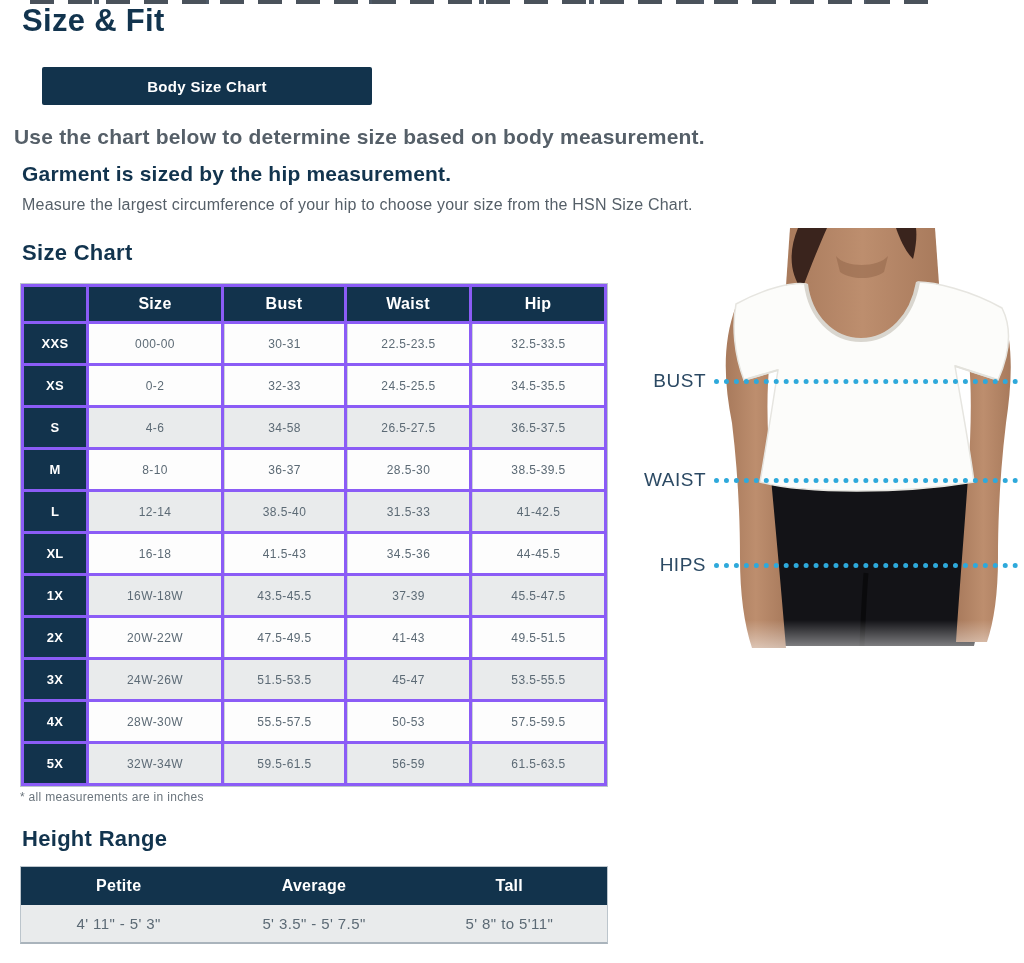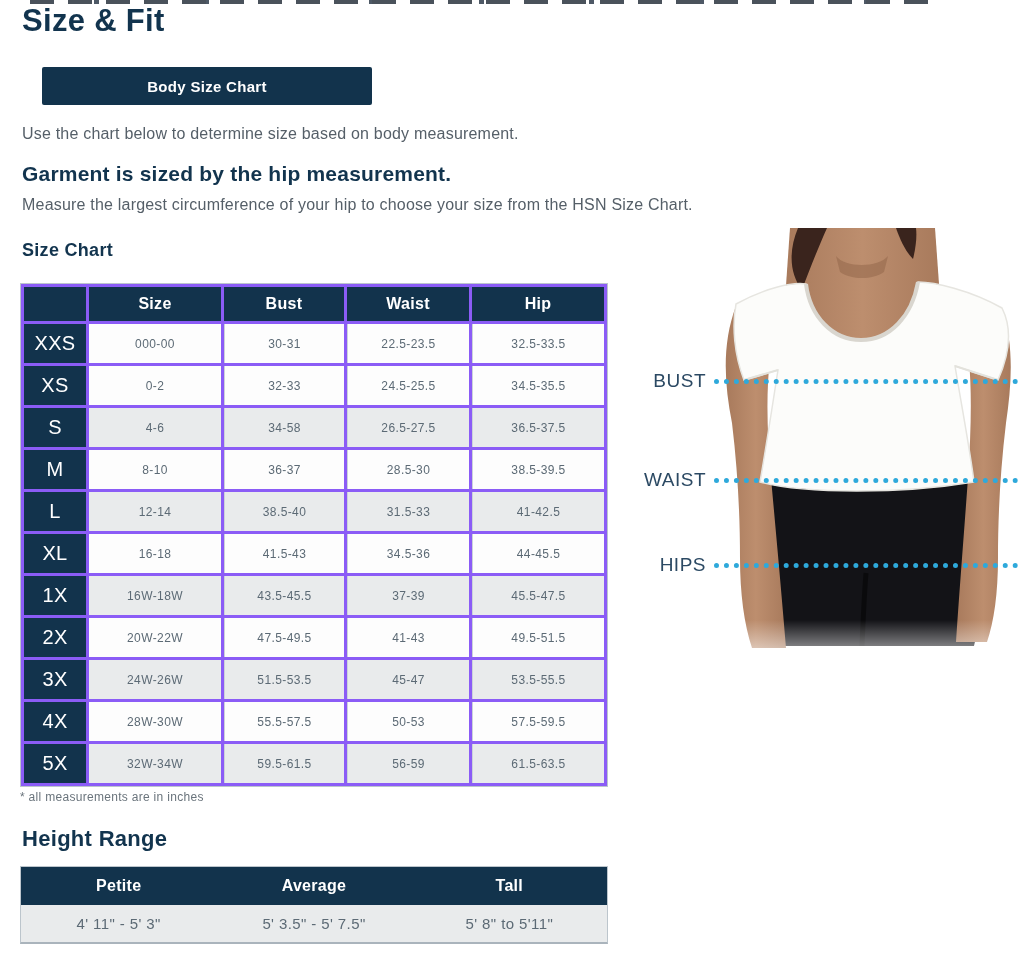--- a/index.html
+++ b/index.html
@@ -34,50 +34,50 @@
     font-size:31px;font-weight:bold;color:var(--heading);letter-spacing:.3px;
   }
   .bsc-button{
     left:20px;top:67px;width:330px;height:38px;
     background:var(--navy);color:#fff;border:none;border-radius:2px;
     font-family:"Liberation Sans",sans-serif;
     font-size:15px;font-weight:bold;letter-spacing:.3px;cursor:pointer;
     display:flex;align-items:center;justify-content:center;margin-left:22px;
   }
   .intro-text{
-    left:22px;top:125px;font-size:16px;color:var(--muted-text);letter-spacing:.2px;
+    left:14px;top:125px;font-size:21px;color:var(--muted-text);letter-spacing:.2px;font-weight:bold;
   }
   .garment-heading{
     left:22px;top:162px;font-size:21px;font-weight:bold;color:var(--heading);letter-spacing:.2px;
   }
   .garment-subtext{
     left:22px;top:196px;font-size:16px;color:var(--muted-text);letter-spacing:.2px;
   }
   .section-heading{
-    font-size:18px;font-weight:bold;color:var(--heading);letter-spacing:.3px;
+    font-size:22px;font-weight:bold;color:var(--heading);letter-spacing:.3px;
   }
   .size-chart-heading{left:22px;top:240px;}
   .height-heading{left:22px;top:826px;font-size:22px;}
 
   
   .size-table-wrap{left:20px;top:283px;width:588px;}
   table.size-table{
     width:100%;border-collapse:separate;border-spacing:3px;
     background:#8b5cf6;border:1px solid var(--table-border);
   }
   table.size-table th,table.size-table td{
     text-align:center;vertical-align:middle;
   }
   table.size-table thead th{
     background:var(--navy);color:#fff;font-size:16px;font-weight:bold;
     height:34px;letter-spacing:.3px;
   }
   table.size-table thead th.corner{background:var(--navy);}
   table.size-table tbody th{
-    background:var(--navy);color:#fff;font-size:20px;font-weight:normal;
+    background:var(--navy);color:#fff;font-size:13px;font-weight:bold;
     width:62px;height:39px;letter-spacing:.3px;
   }
   table.size-table tbody td{
     color:var(--body-text);font-size:12px;letter-spacing:.4px;height:39px;
     border-left:1px solid #ccd3d9;
   }
   table.size-table tbody td:first-of-type{border-left:none;}
   table.size-table tbody tr:nth-child(even) td{background:#fdfdfd;}
   table.size-table tbody tr:nth-child(odd) td{background:var(--row-alt);}
   table.size-table tbody tr:first-child td{background:#fdfdfd;}

